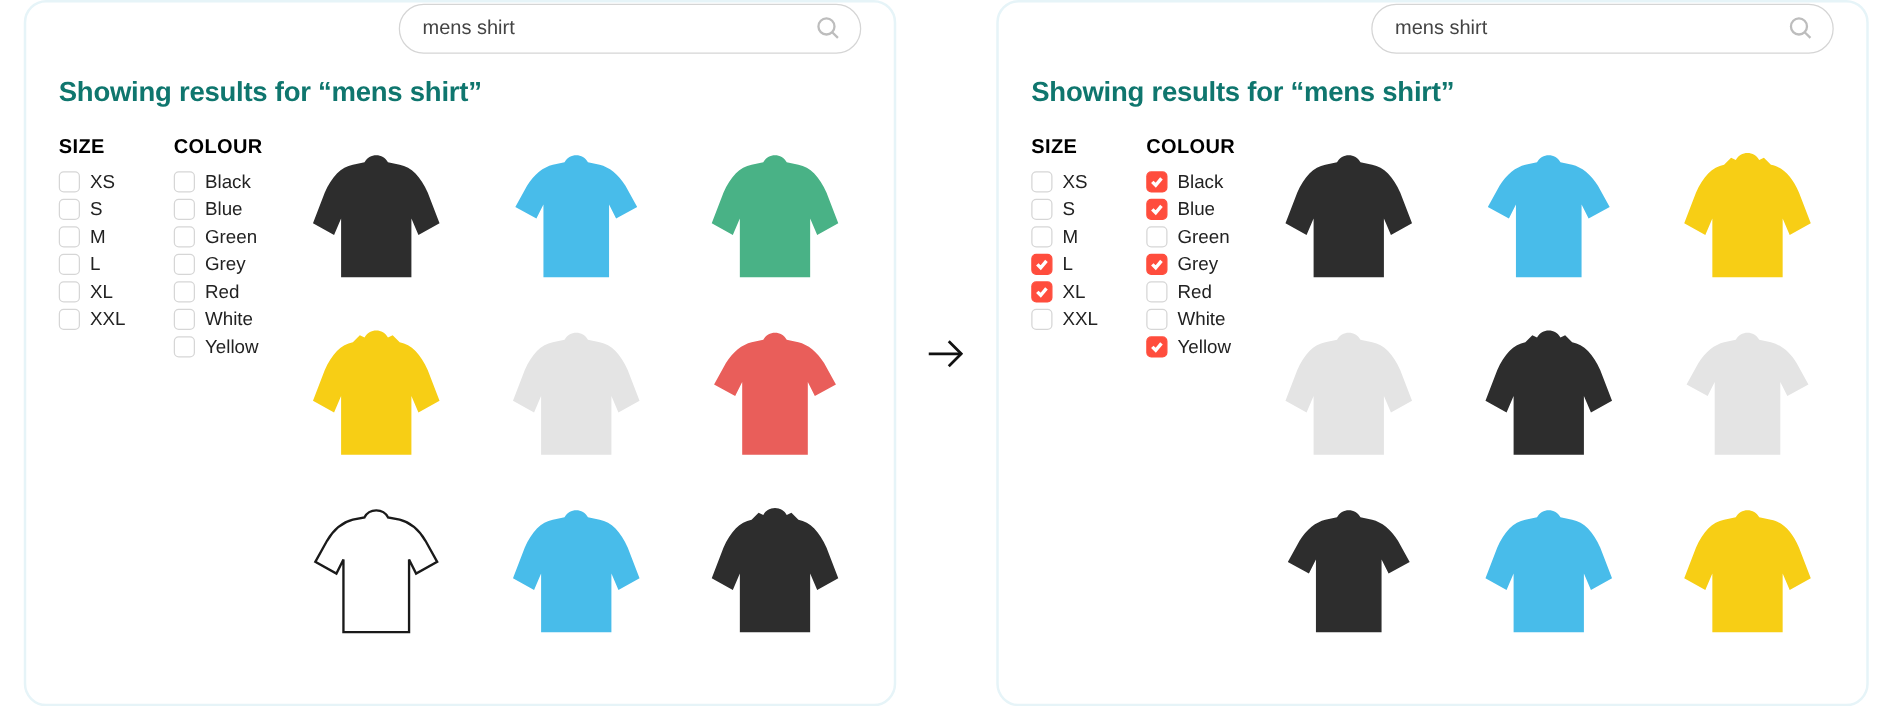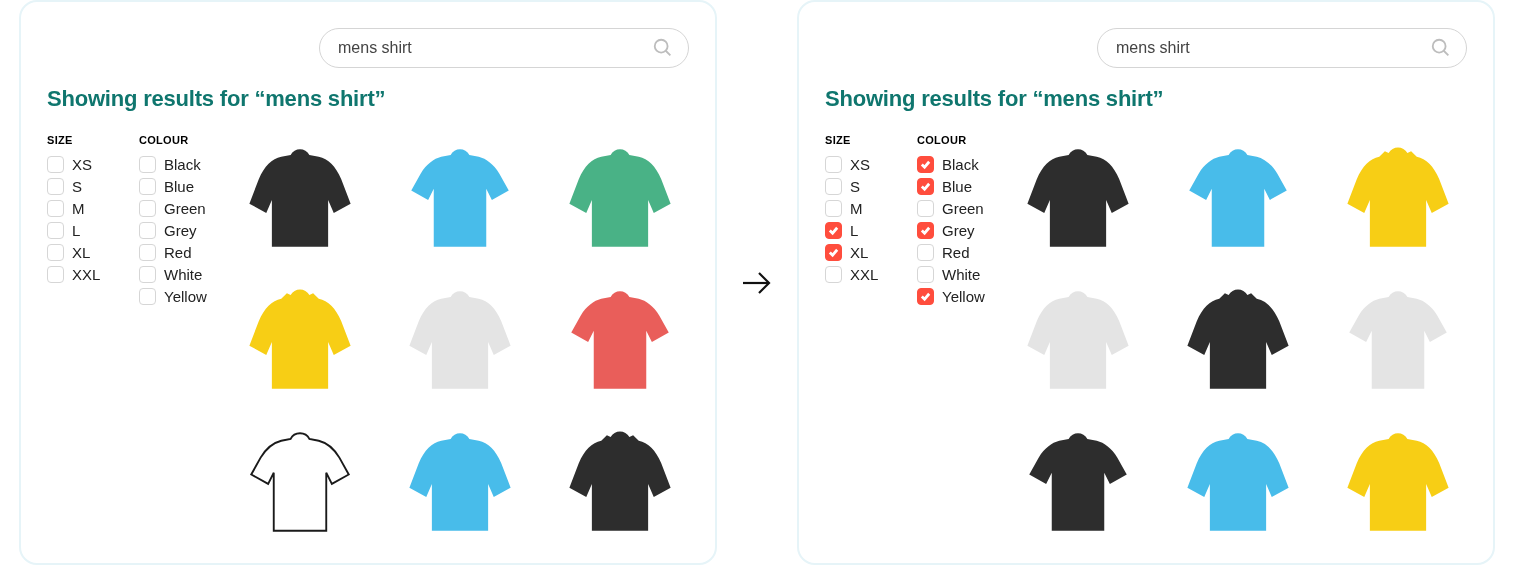--- a/index.html
+++ b/index.html
@@ -12,21 +12,21 @@
     align-items: center;
     justify-content: center;
     gap: 18px;
     padding: 10px;
   }
   .panel {
     flex: 0 0 698px;
     height: 565px;
     border: 2px solid #e6f4f8;
     border-radius: 18px;
-    padding: 26px 26px 18px 26px;
+    padding: 1px 26px 18px 26px;
     position: relative;
     background: #fff;
   }
   .search-wrap {
     display: flex;
     justify-content: flex-end;
     margin-bottom: 18px;
   }
   .search {
     width: 370px;
@@ -65,21 +65,21 @@
   }
   .filters {
     display: flex;
     gap: 22px;
     flex: 0 0 auto;
   }
   .filter-col {
     min-width: 70px;
   }
   .filter-title {
-    font-size: 11px;
+    font-size: 16px;
     font-weight: 700;
     margin-bottom: 10px;
     letter-spacing: 0.3px;
   }
   .opt {
     display: flex;
     gap: 8px;
     margin-bottom: 5px;
     cursor: pointer;
   }

